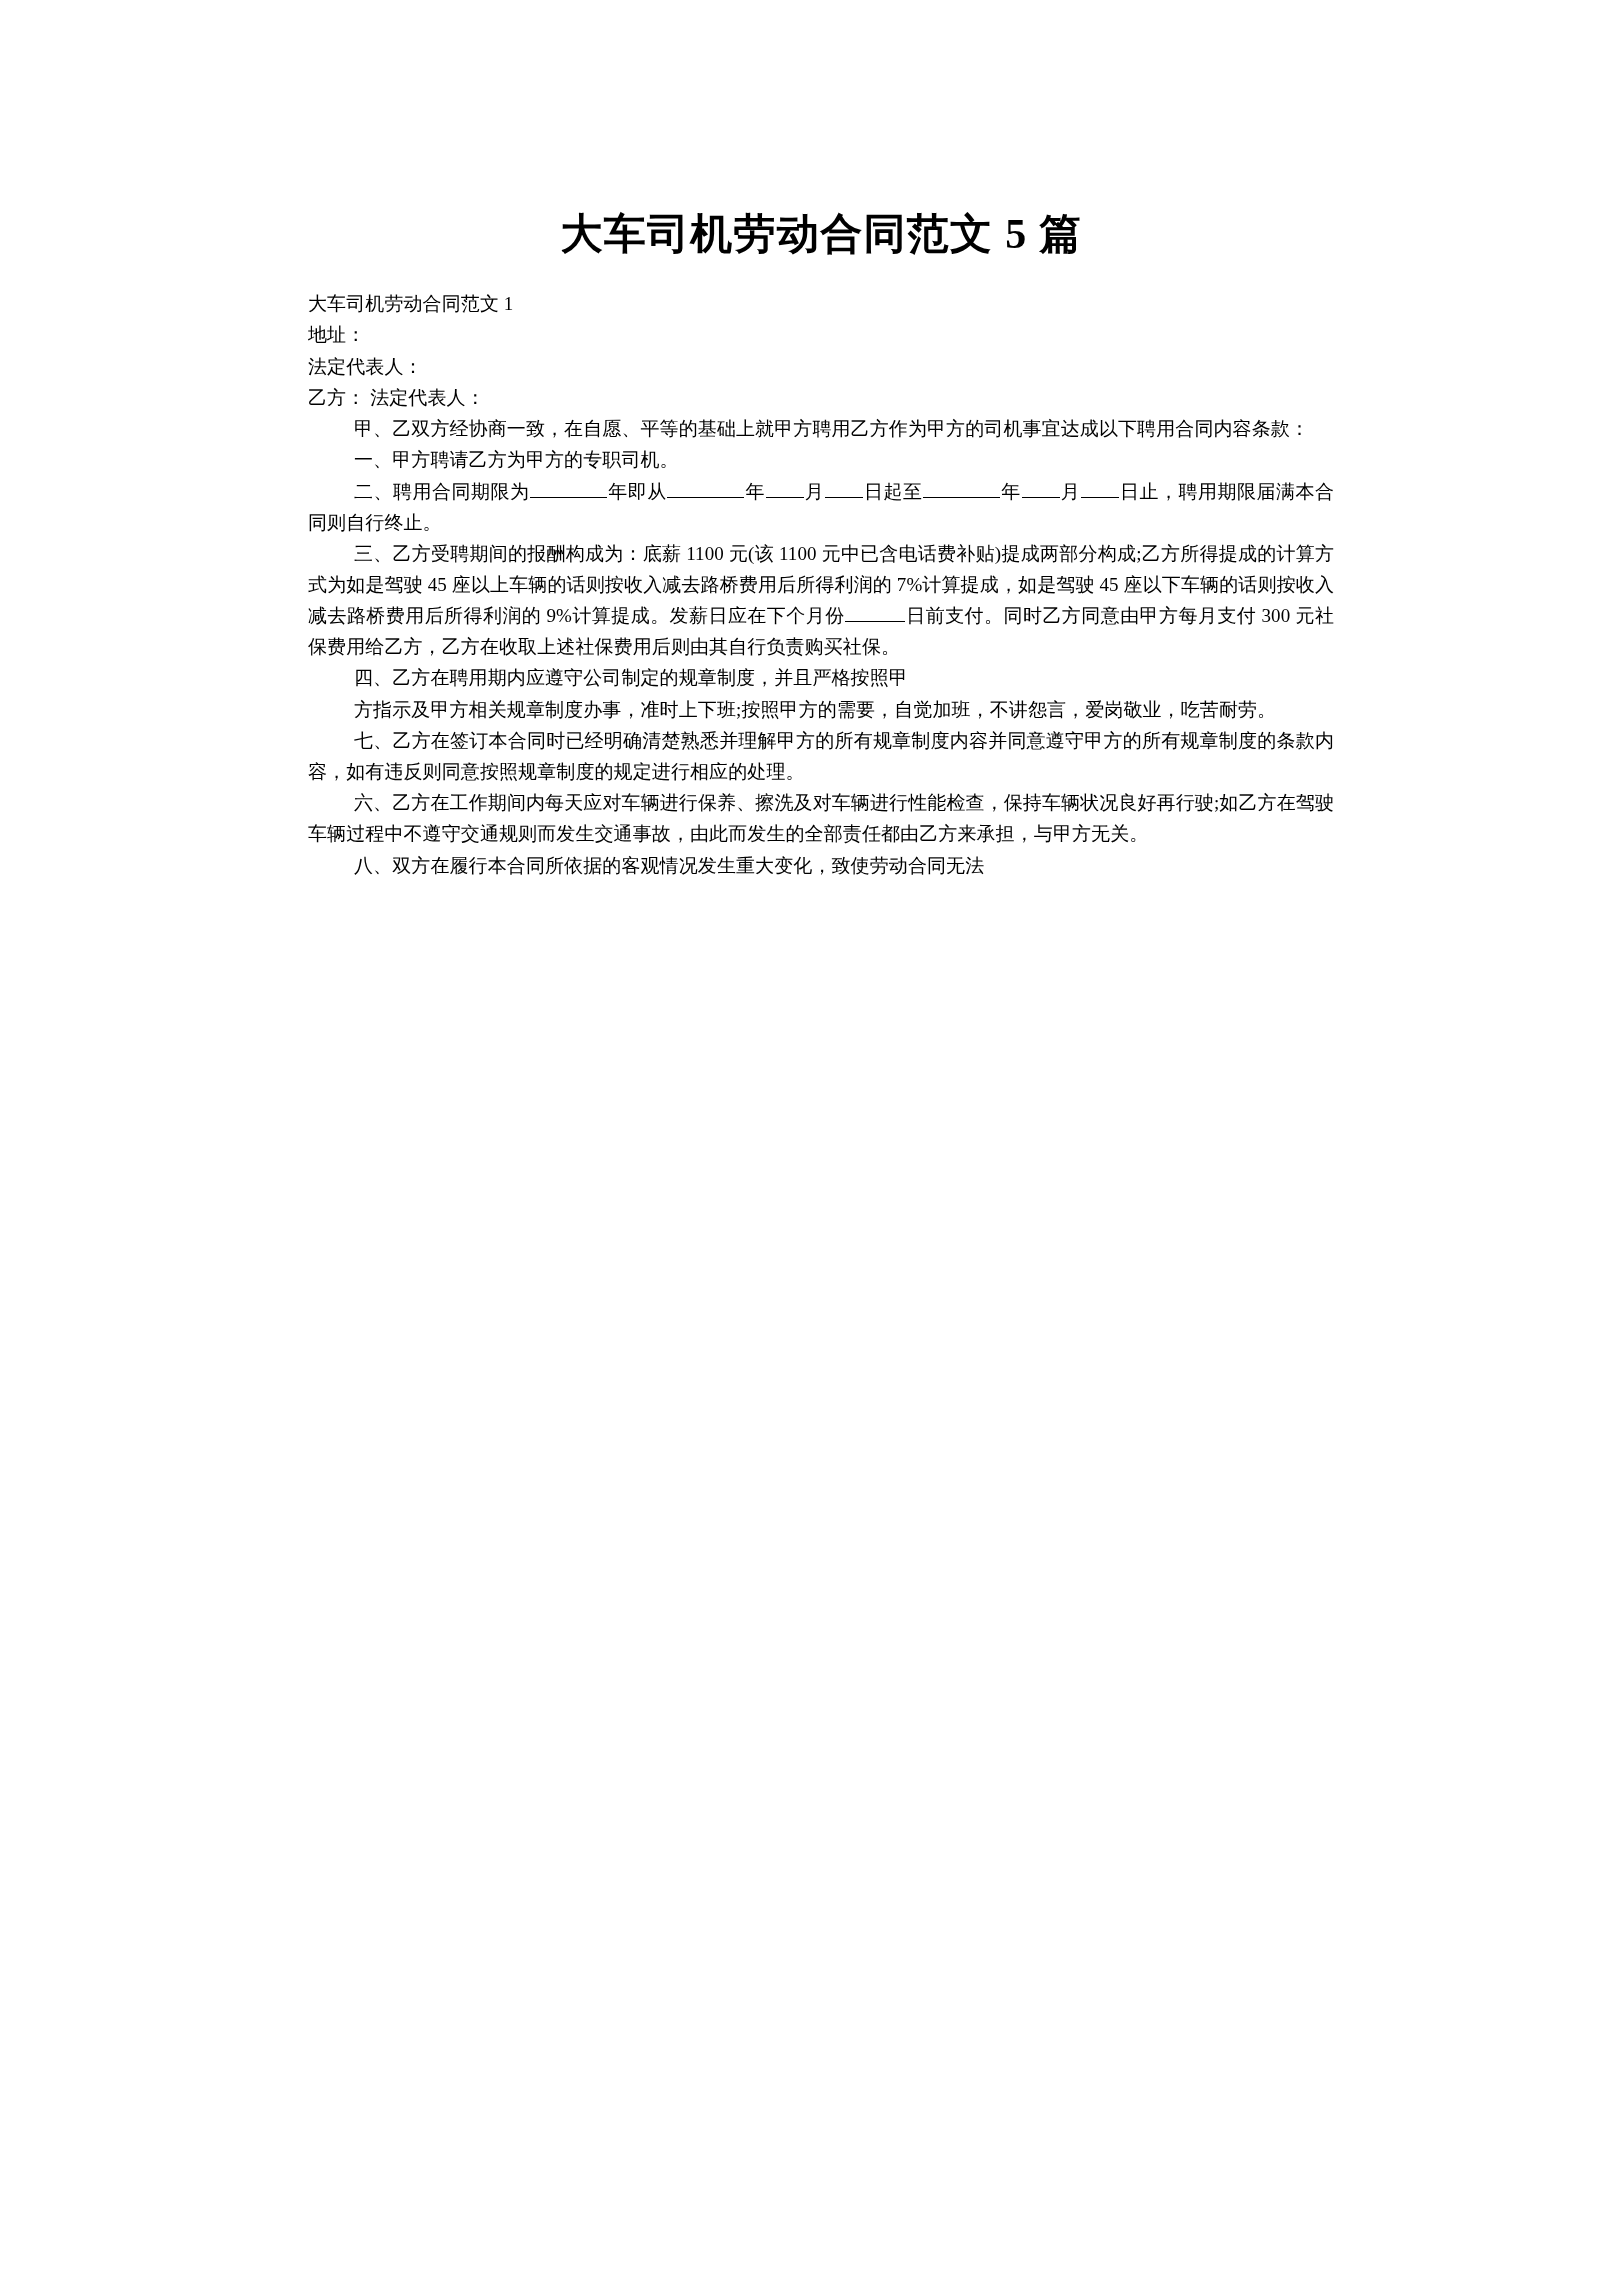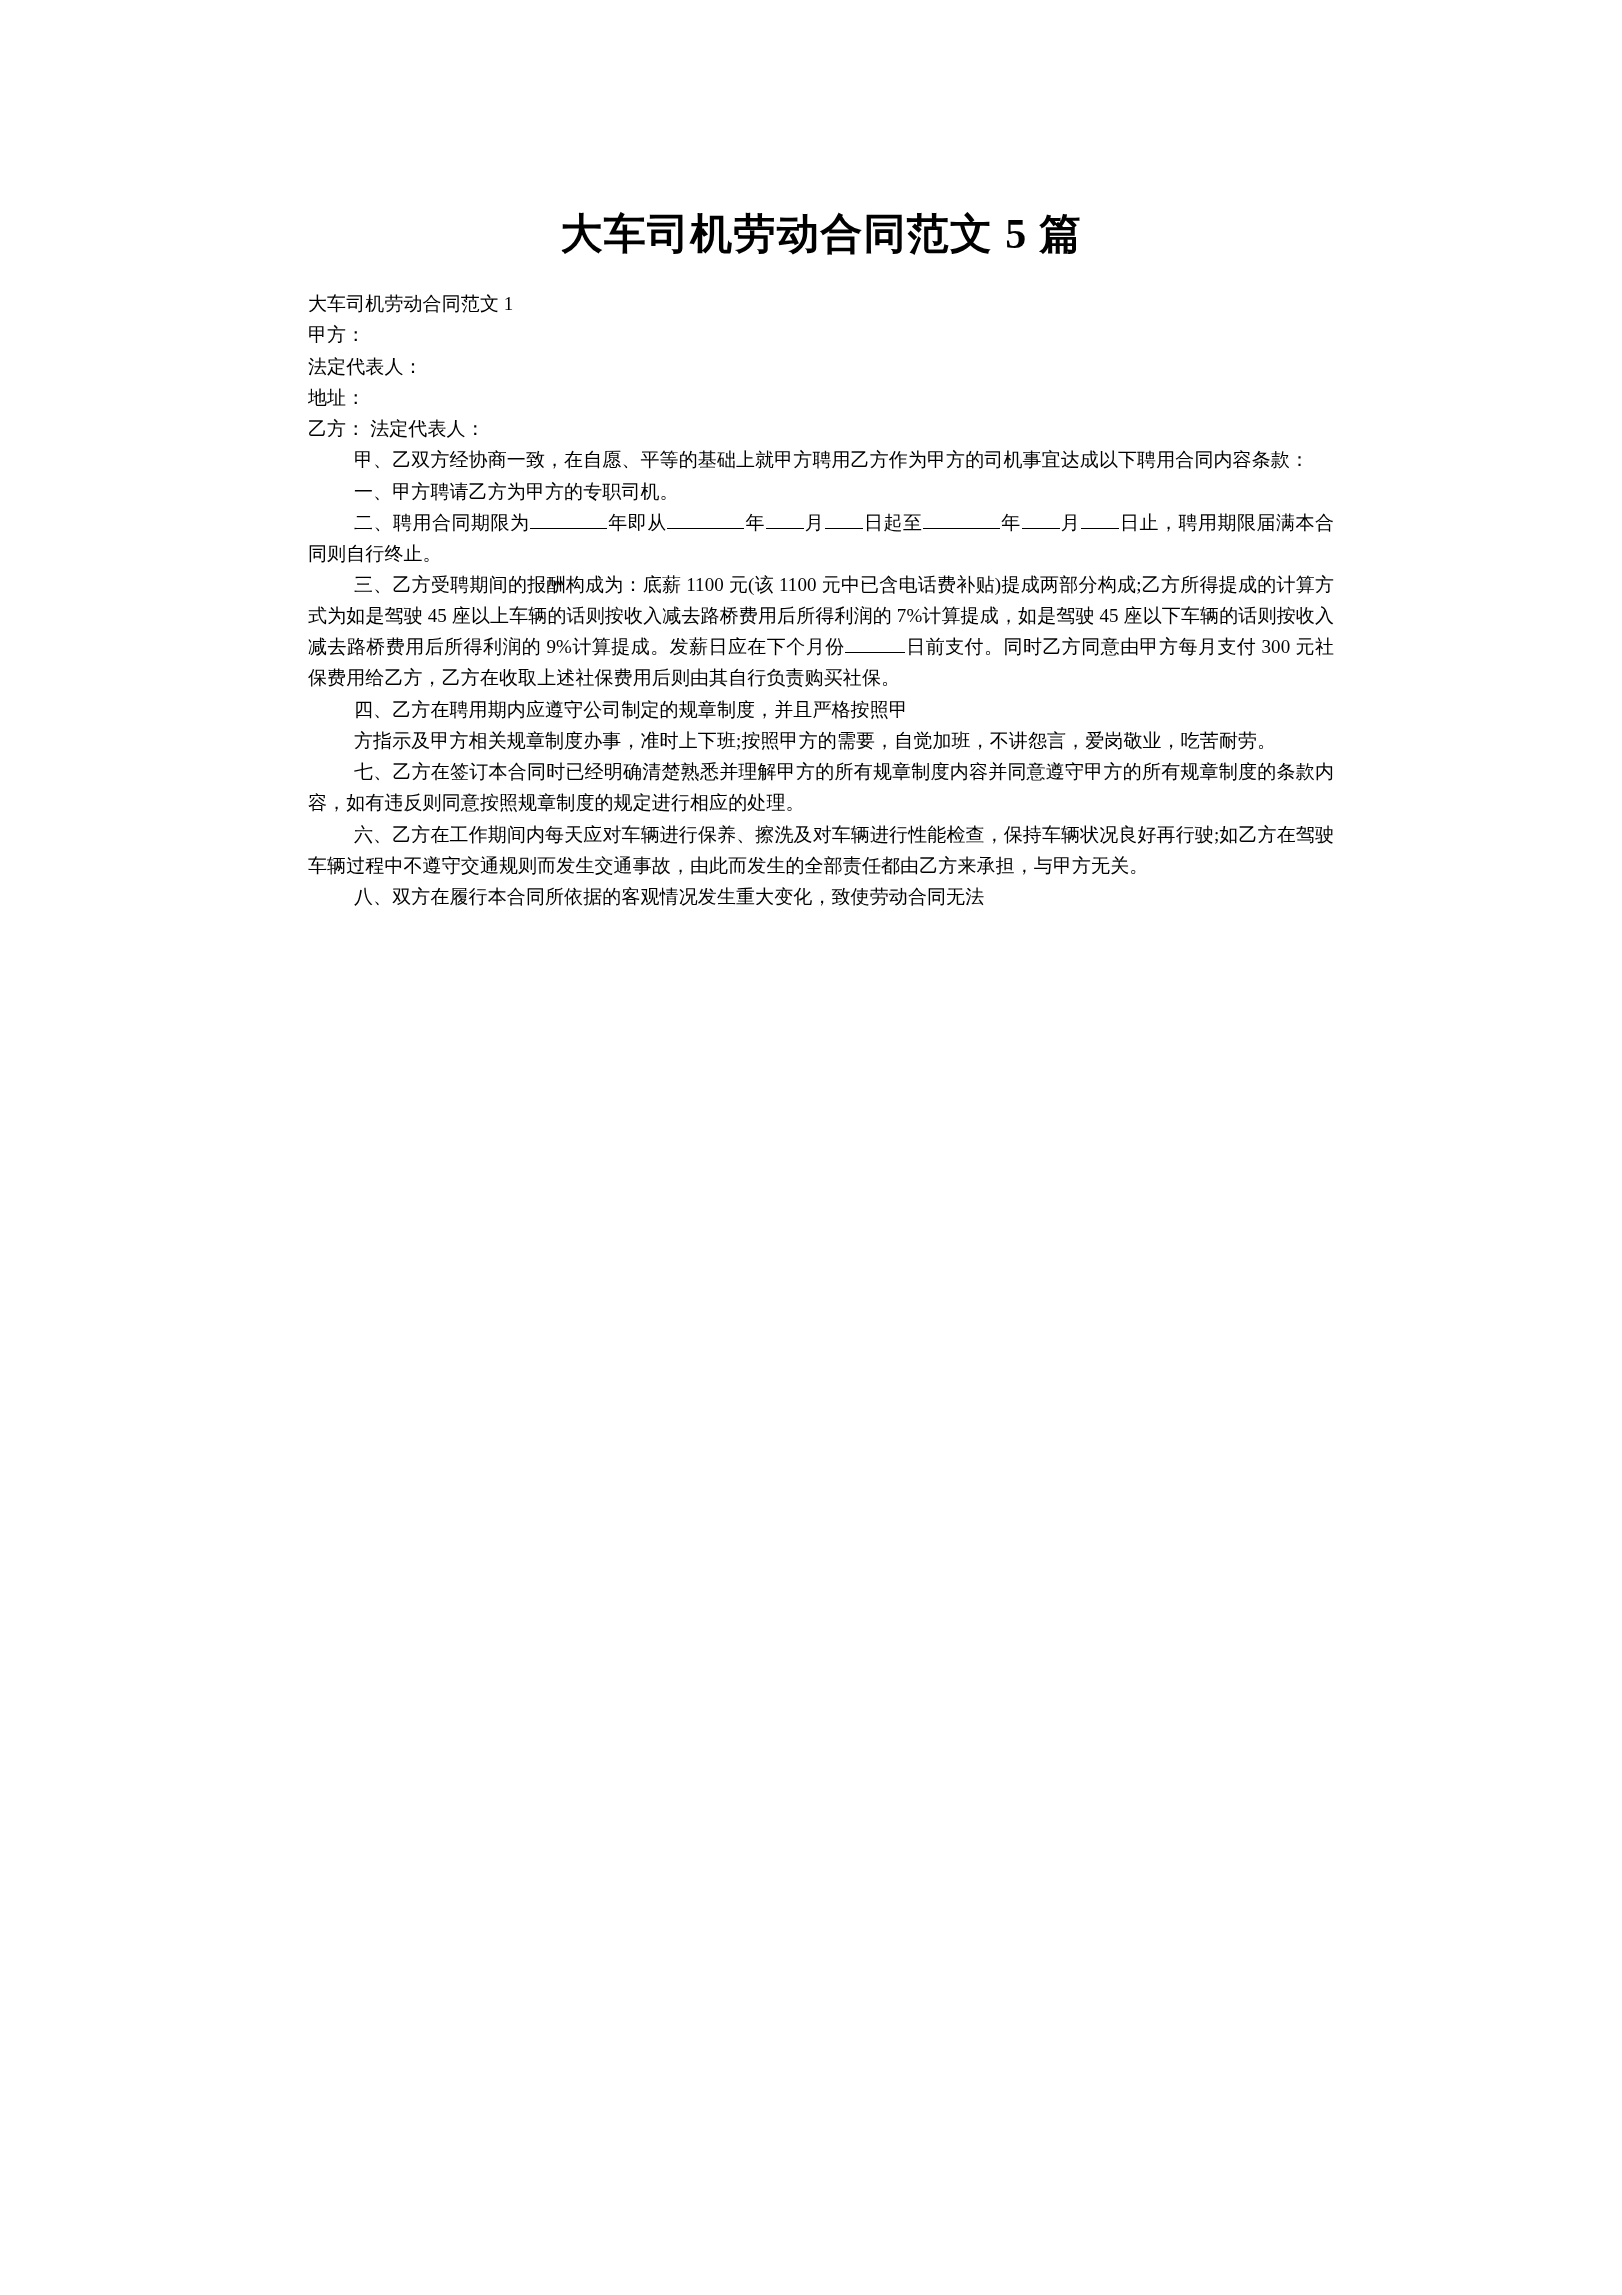--- a/index.html
+++ b/index.html
@@ -67,25 +67,24 @@
 <body>
 
 <div class="page">
 
   <h1 class="doc-title">大车司机劳动合同范文 5 篇</h1>
 
   <div class="body-block">
 
     <p class="para noindent">大车司机劳动合同范文 1</p>
 
-    <p class="para noindent">甲方：</p>
+
+    <p class="para noindent">地址：</p>
 
     <p class="para noindent">法定代表人：</p>
-
-    <p class="para noindent">地址：</p>
 
     <p class="para noindent">乙方：  法定代表人：</p>
 
     <p class="para indent">甲、乙双方经协商一致，在自愿、平等的基础上就甲方聘用乙方作为甲方的司机事宜达成以下聘用合同内容条款：</p>
 
     <p class="para indent">一、甲方聘请乙方为甲方的专职司机。</p>
 
     <p class="para indent">
       <span>二、聘用合同期限为</span><span class="blank w-long"></span><span>年即从</span><span class="blank w-long"></span><span>年</span><span class="blank w-short"></span><span>月</span><span class="blank w-short"></span><span>日起至</span><span class="blank w-long"></span><span>年</span><span class="blank w-short"></span><span>月</span><span class="blank w-short"></span><span>日止，聘用期限届满本合同则自行终止。</span>
     </p>

